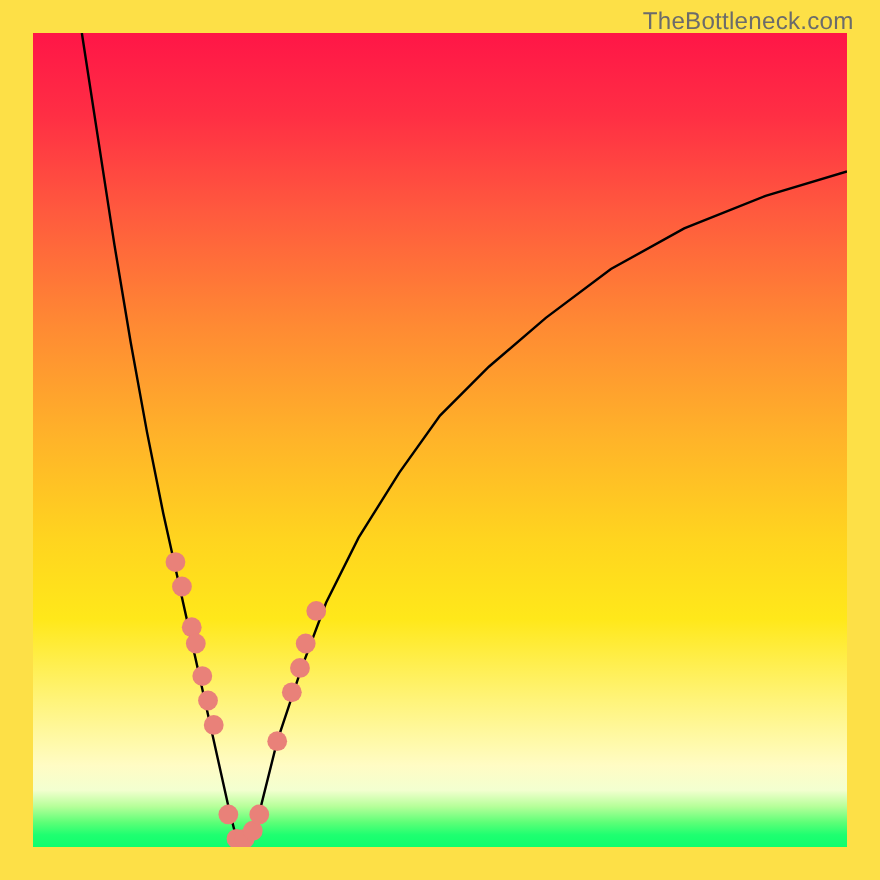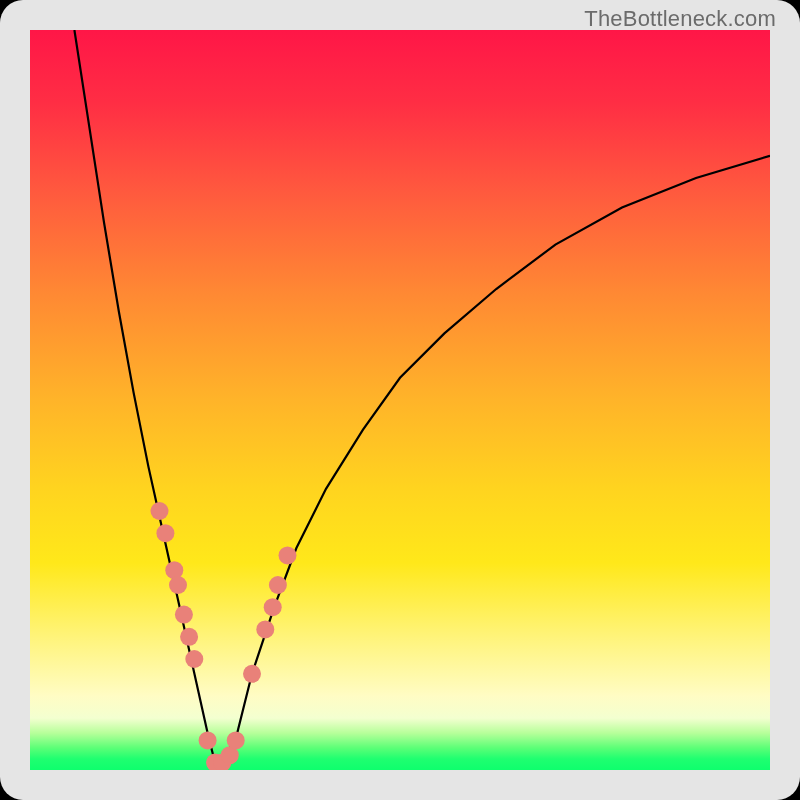--- a/index.html
+++ b/index.html
@@ -7,22 +7,21 @@
     padding: 0;
     width: 800px;
     height: 800px;
     overflow: hidden;
     background: #000;
     font-family: Arial, Helvetica, sans-serif;
   }
   .frame {
     position: absolute;
     inset: 0;
-    background: #e5e5e5;
-    border-radius: 23px;
+    background: #fde047;
   }
   .plot-area {
     position: absolute;
     left: 30px;
     top: 30px;
     width: 740px;
     height: 740px;
     
     background: linear-gradient(to bottom,
       #ff1647 0%,

